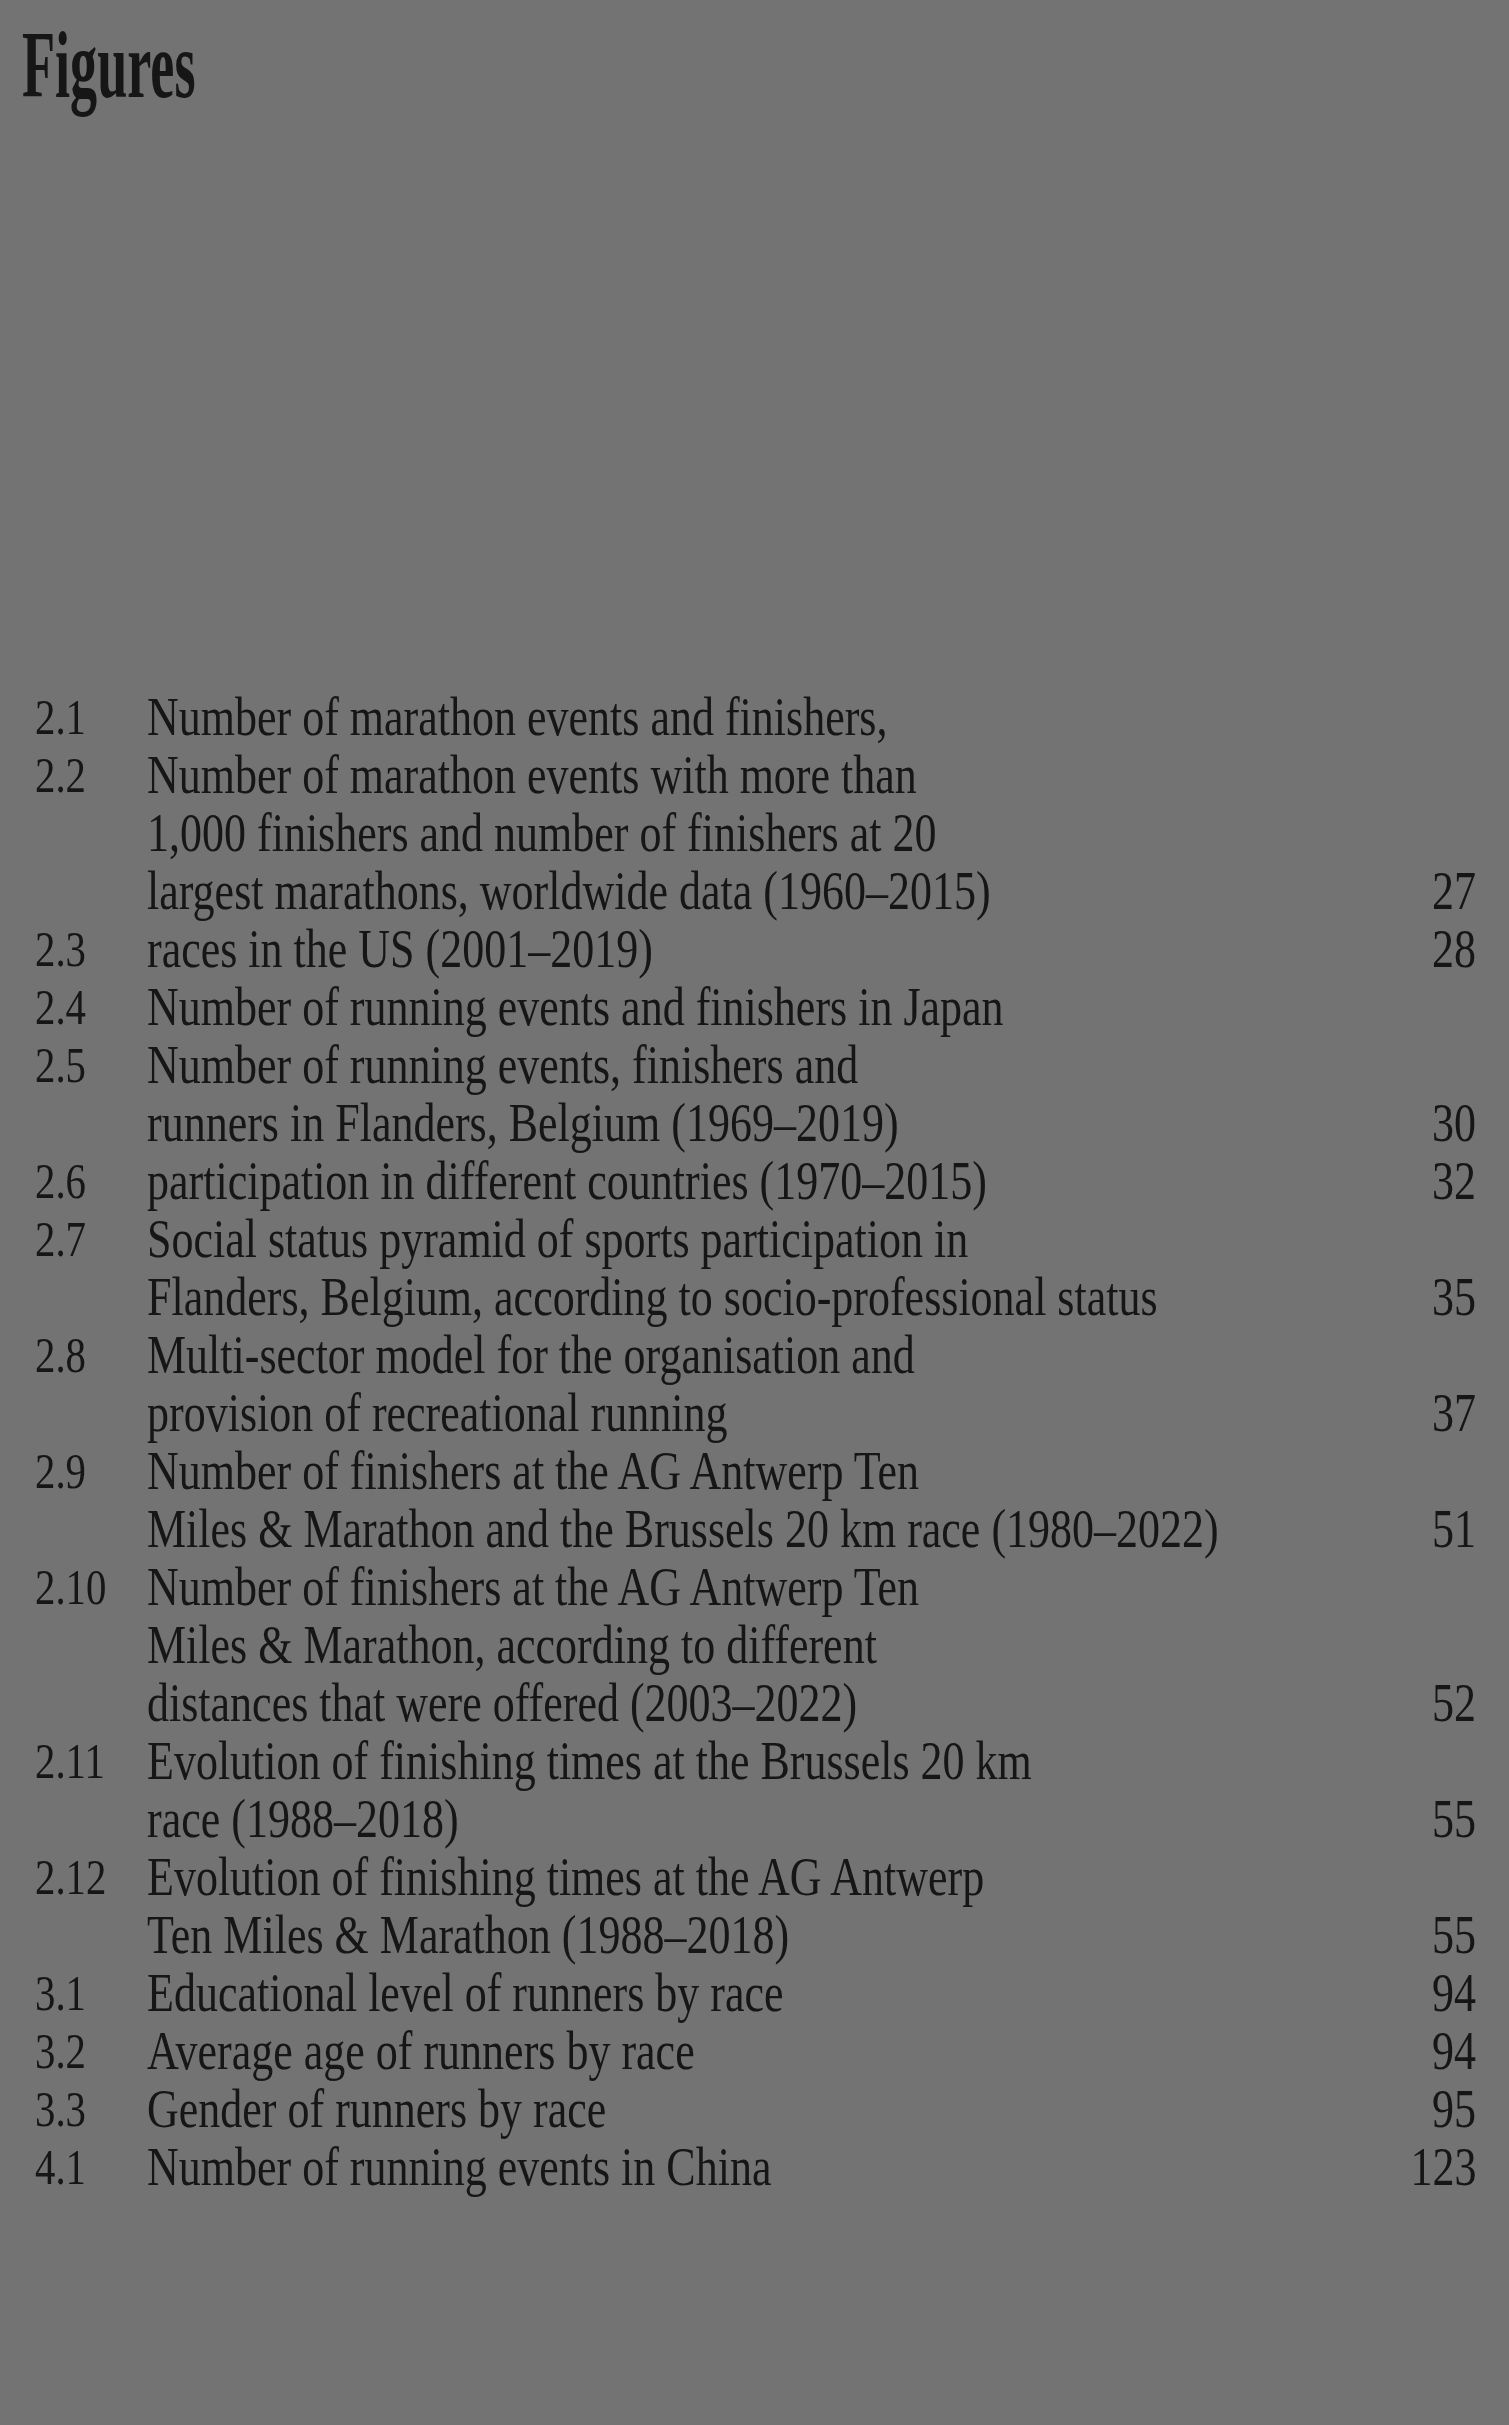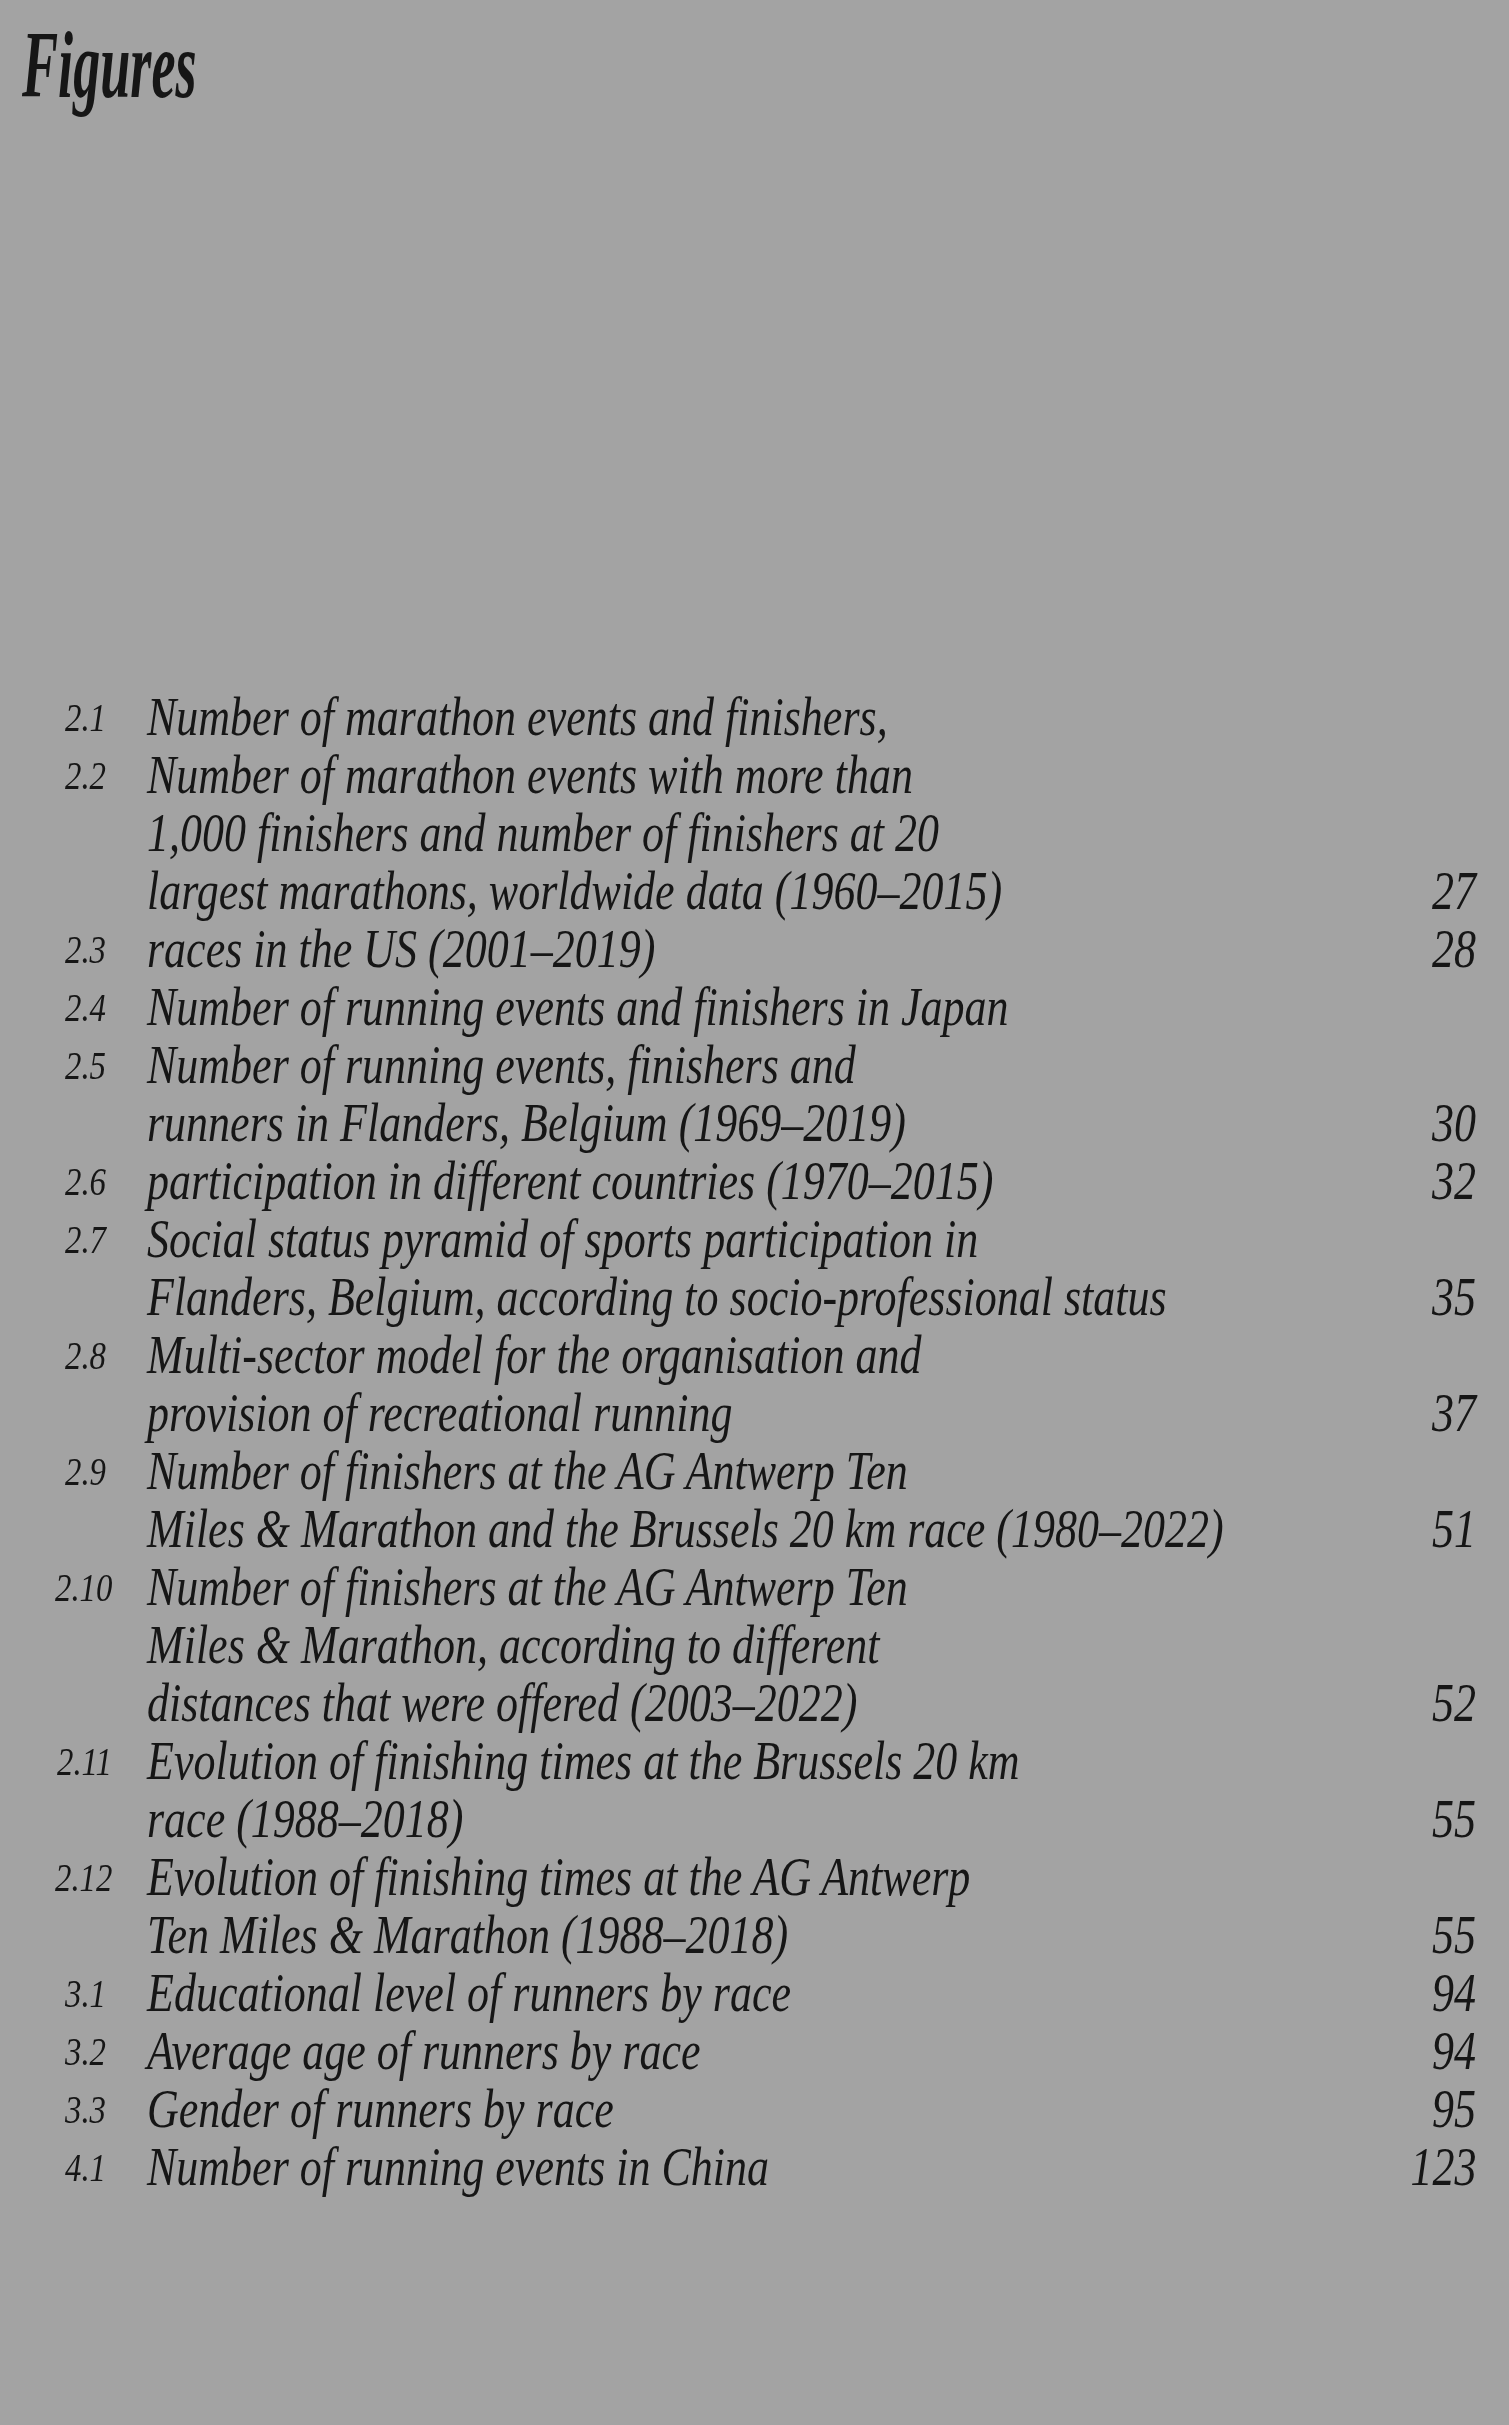--- a/index.html
+++ b/index.html
@@ -37,24 +37,23 @@
     left: 35px;
     width: 1441px;
   }
   .entry {
     display: flex;
     align-items: flex-start;
   }
   .num {
     flex: 0 0 112px;
     width: 112px;
-    font-size: 41px;
+    font-size: 51px;
     line-height: 58px;
     white-space: nowrap;
-    text-align: center;
   }
   .num .txt {
     display: inline-block;
     transform: scaleX(0.8);
     transform-origin: 0 0;
     white-space: nowrap;
   }
   .body {
     flex: 1 1 auto;
     min-width: 0;
@@ -77,21 +76,21 @@
     right: 0;
     top: 0;
     transform: scaleX(0.8);
     transform-origin: 100% 0;
     white-space: nowrap;
   }
 </style>
 </head>
 <body>
 
-<div class="doc" style="color: rgb(22, 22, 22); background: #a3a3a3; font-style: italic;">
+<div class="doc" style="color: rgb(22, 22, 22); background: #737373;">
   <h1 class="title"><span class="txt">Figures</span></h1>
   <div class="toc">
   <div class="entry">
     <div class="num"><span class="txt">2.1</span></div>
     <div class="body">
           <div class="line"><span class="txt">Number of marathon events and finishers,</span></div>
         </div>
   </div>
 
   <div class="entry">

